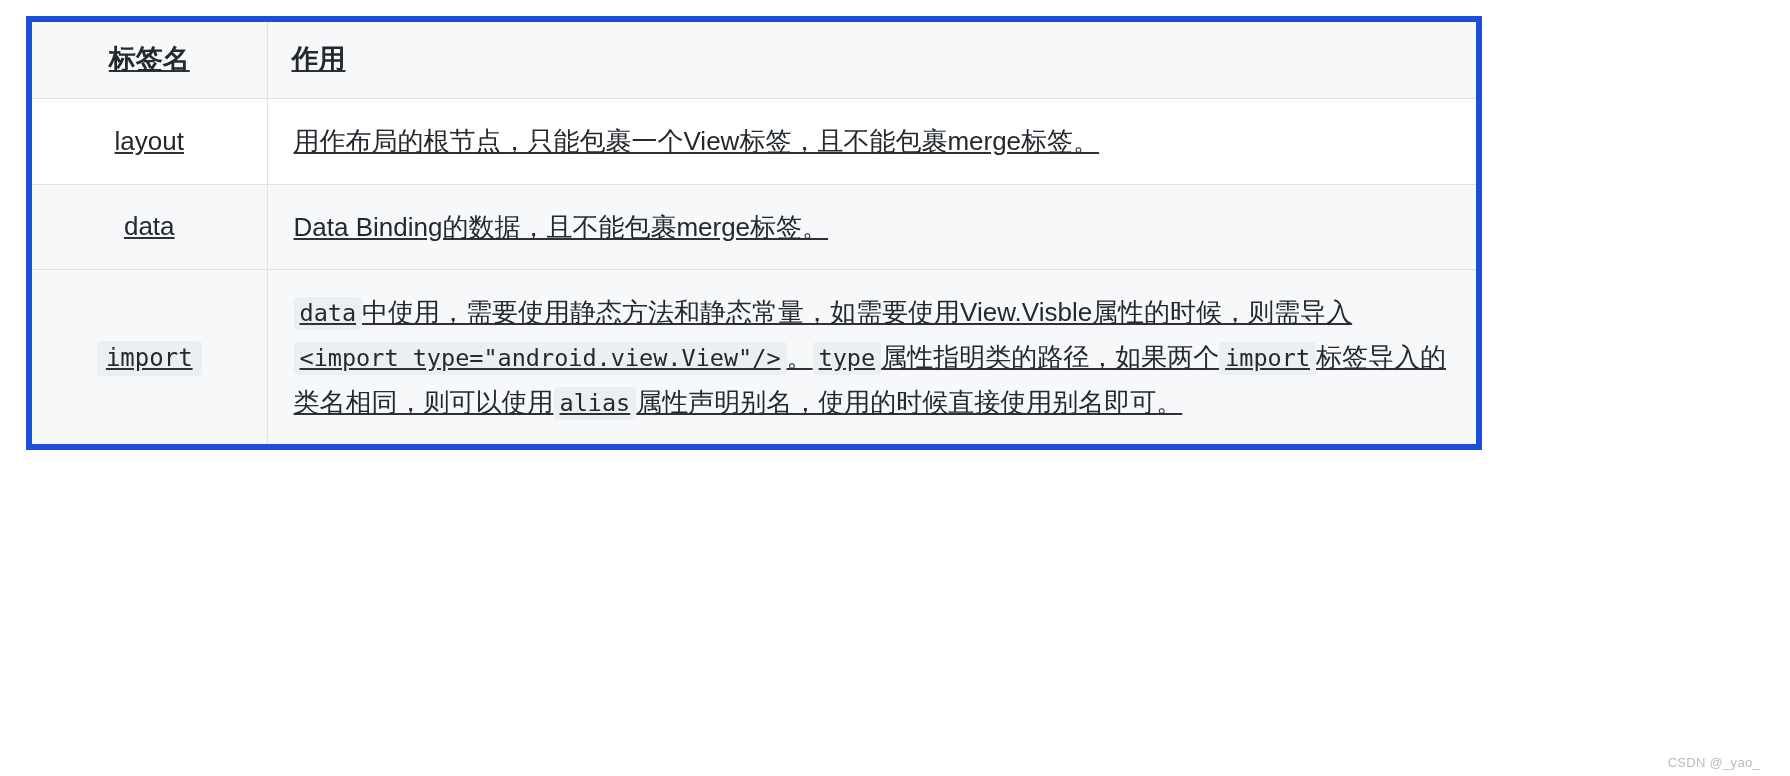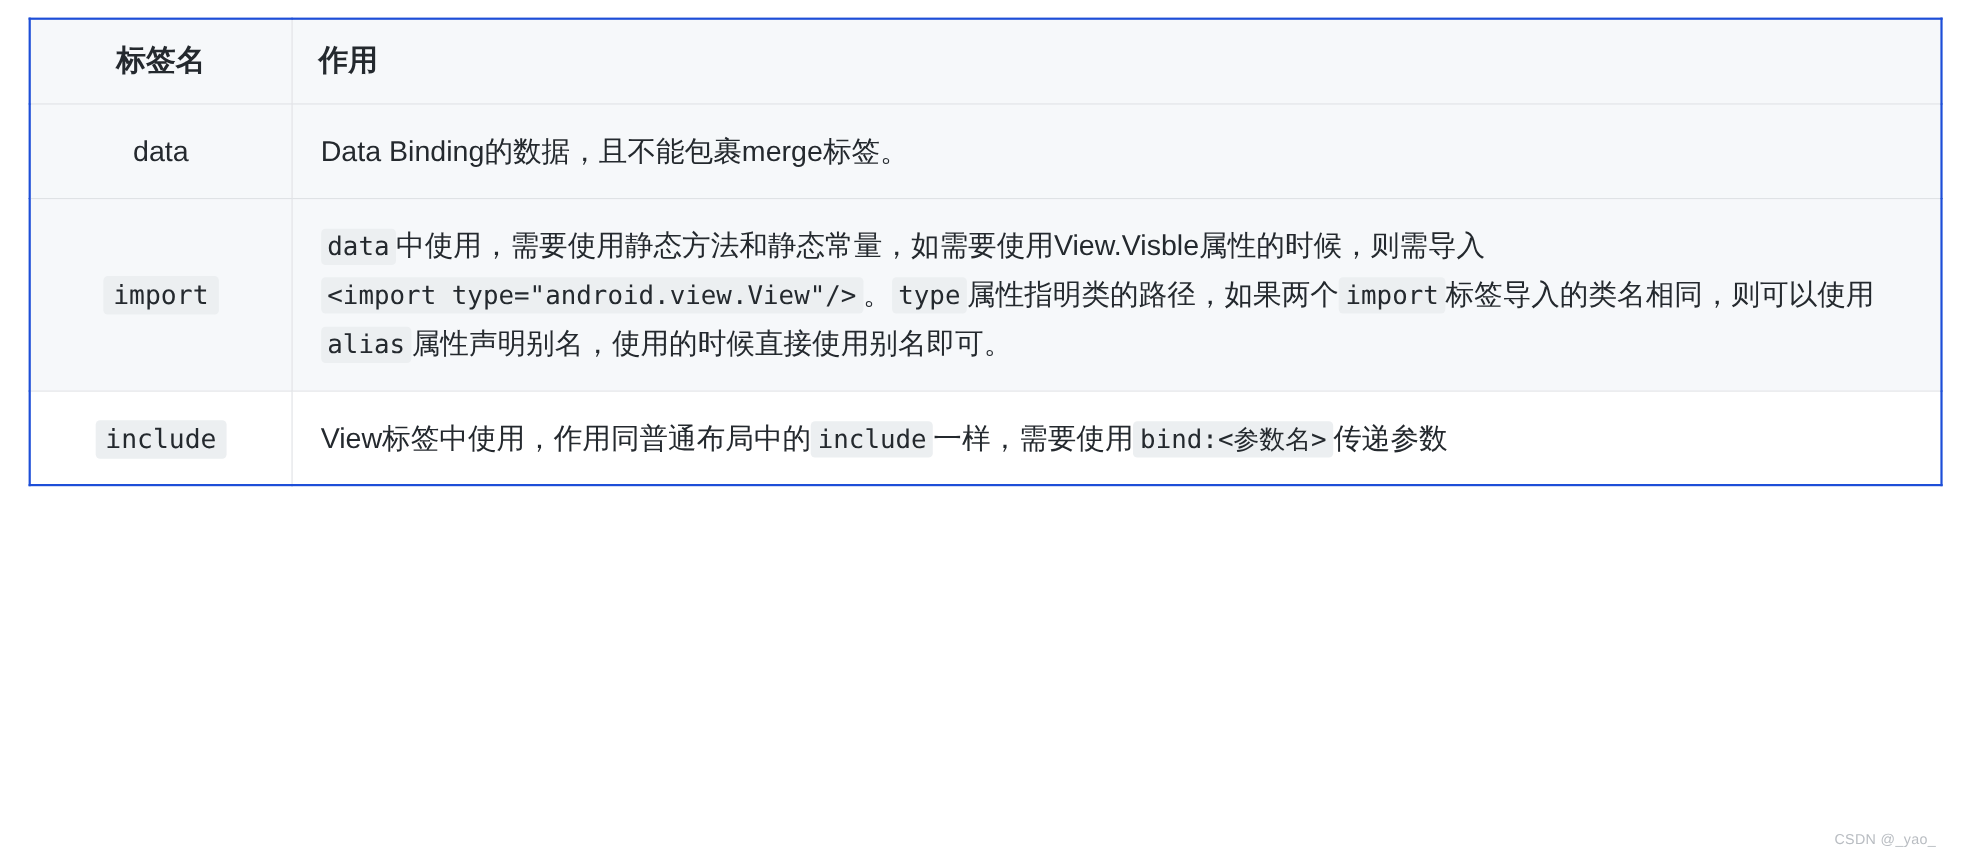--- a/index.html
+++ b/index.html
@@ -15,24 +15,25 @@
     overflow: hidden;
   }
   .page {
     position: relative;
     width: 1790px;
     height: 776px;
     box-sizing: border-box;
     padding: 16px 26px 0 26px;
   }
   table.doc-table {
-    width: 1740px;
+    width: 1456px;
     border-collapse: collapse;
     table-layout: fixed;
-    border: 2px solid #1d4ed8;
+    border: 6px solid #1d4ed8;
+    text-decoration: underline;
   }
   table.doc-table col.c1 { width: 238px; }
   table.doc-table col.c2 { width: auto; }
 
   table.doc-table th,
   table.doc-table td {
     border: 1px solid #dfe2e5;
     vertical-align: middle;
     box-sizing: border-box;
   }
@@ -101,29 +102,29 @@
       <col class="c2">
     </colgroup>
     <thead>
       <tr>
         <th class="th-name">标签名</th>
         <th class="th-desc">作用</th>
       </tr>
     </thead>
     <tbody id="table-body">
 
+    <tr class="row-odd">
+          <td class="tag-cell"><span>layout</span></td>
+          <td class="desc-cell"><span class="txt">用作布局的根节点，只能包裹一个View标签，且不能包裹merge标签。</span></td>
+        </tr>
         <tr class="row-even">
           <td class="tag-cell"><span>data</span></td>
           <td class="desc-cell"><span class="txt">Data Binding的数据，且不能包裹merge标签。</span></td>
         </tr>
         <tr class="row-even">
           <td class="tag-cell"><code class="inline">import</code></td>
           <td class="desc-cell"><code class="inline">data</code><span class="txt">中使用，需要使用静态方法和静态常量，如需要使用View.Visble属性的时候，则需导入</span><code class="inline">&lt;import type="android.view.View"/&gt;</code><span class="txt">。</span><code class="inline">type</code><span class="txt">属性指明类的路径，如果两个</span><code class="inline">import</code><span class="txt">标签导入的类名相同，则可以使用</span><code class="inline">alias</code><span class="txt">属性声明别名，使用的时候直接使用别名即可。</span></td>
         </tr>
-        <tr class="row-odd">
-          <td class="tag-cell"><code class="inline">include</code></td>
-          <td class="desc-cell"><span class="txt">View标签中使用，作用同普通布局中的</span><code class="inline">include</code><span class="txt">一样，需要使用</span><code class="inline">bind:&lt;参数名&gt;</code><span class="txt">传递参数</span></td>
-        </tr>
       </tbody>
   </table>
 
   <div class="watermark">CSDN @_yao_</div>
 </div>
 
 </body></html>

